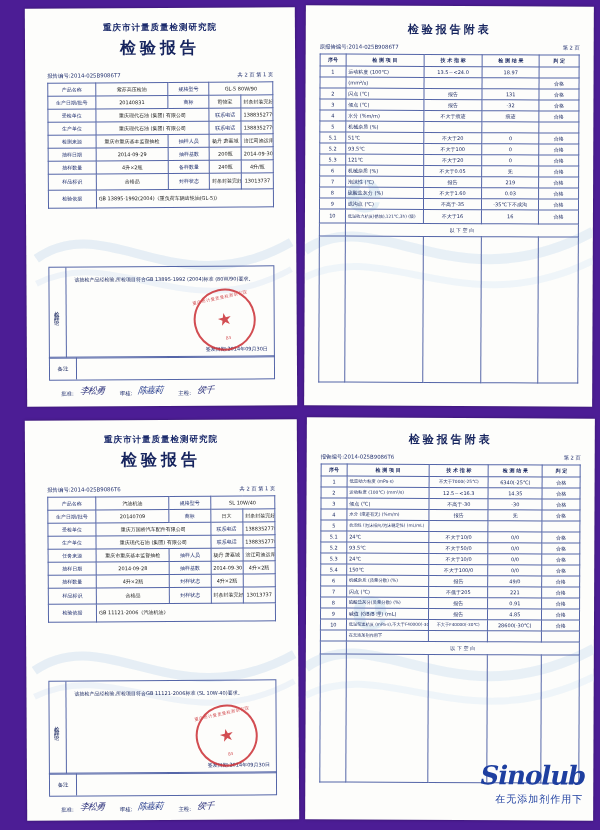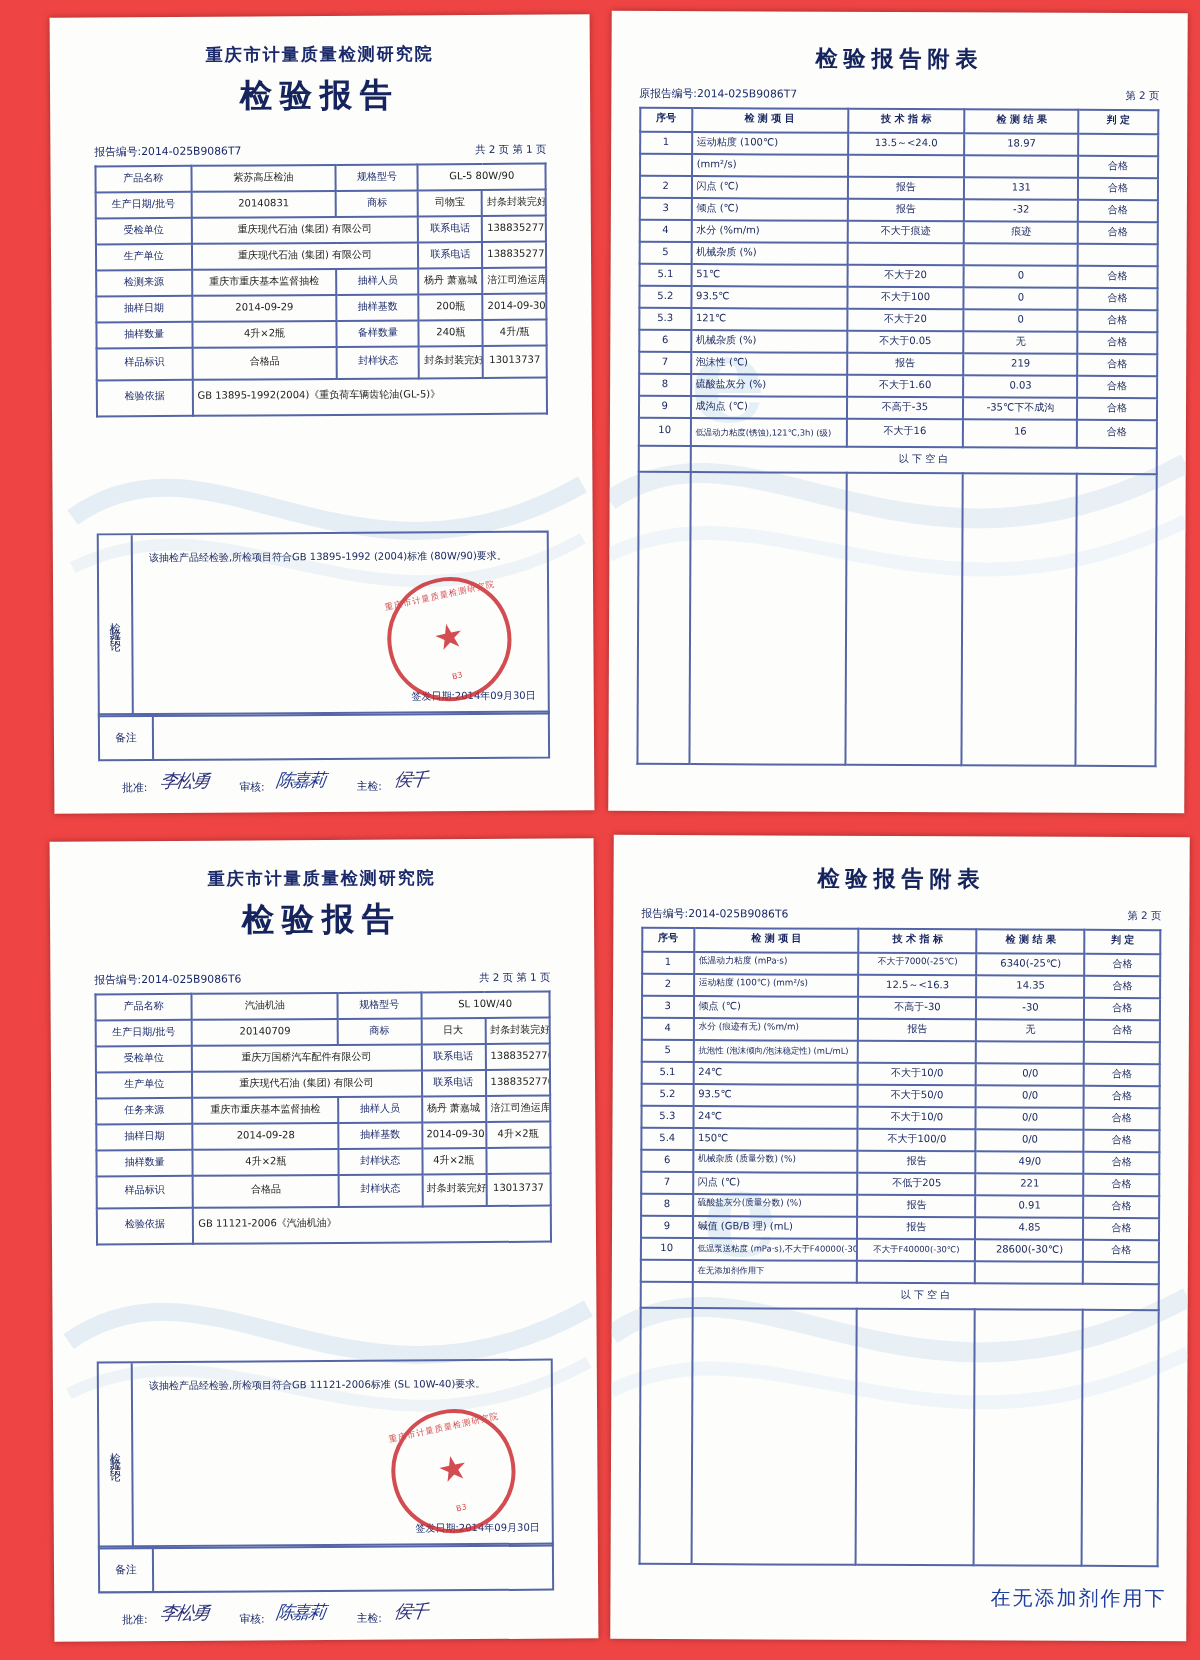--- a/index.html
+++ b/index.html
@@ -4,21 +4,21 @@
 <style>
   html,body{margin:0;padding:0;}
   body{
     width:600px;height:830px;
     background:#ffffff;
     font-family:"DejaVu Sans", sans-serif;
     color:#1a1a1a;
     overflow:hidden;
     position:relative;
   }
-  .page-wrap{position:absolute;inset:0;background:#ef4444;}
+  .page-wrap{position:absolute;inset:0;background:#4c1d95;}
 
   
   .sheet{
     position:absolute;
     background:#fdfdfb;
     box-shadow:0 0 3px rgba(0,0,0,.35);
     overflow:hidden;
   }
   .sheet.tilt1{transform:rotate(-0.35deg);}
   .sheet.tilt2{transform:rotate(0.25deg);}
@@ -652,17 +652,20 @@
                 <td class="c"></td>
                 <td></td>
                 <td></td>
                 <td></td>
                 <td></td>
               </tr>
         </tbody>
           </table>
       </div>
 
+      <div class="sino">
+        <span>Sinolub</span>
+      </div>
       <div class="sinosub">在无添加剂作用下</div>
     </div>
   </div>
 
 </div>
 
 </body></html>

